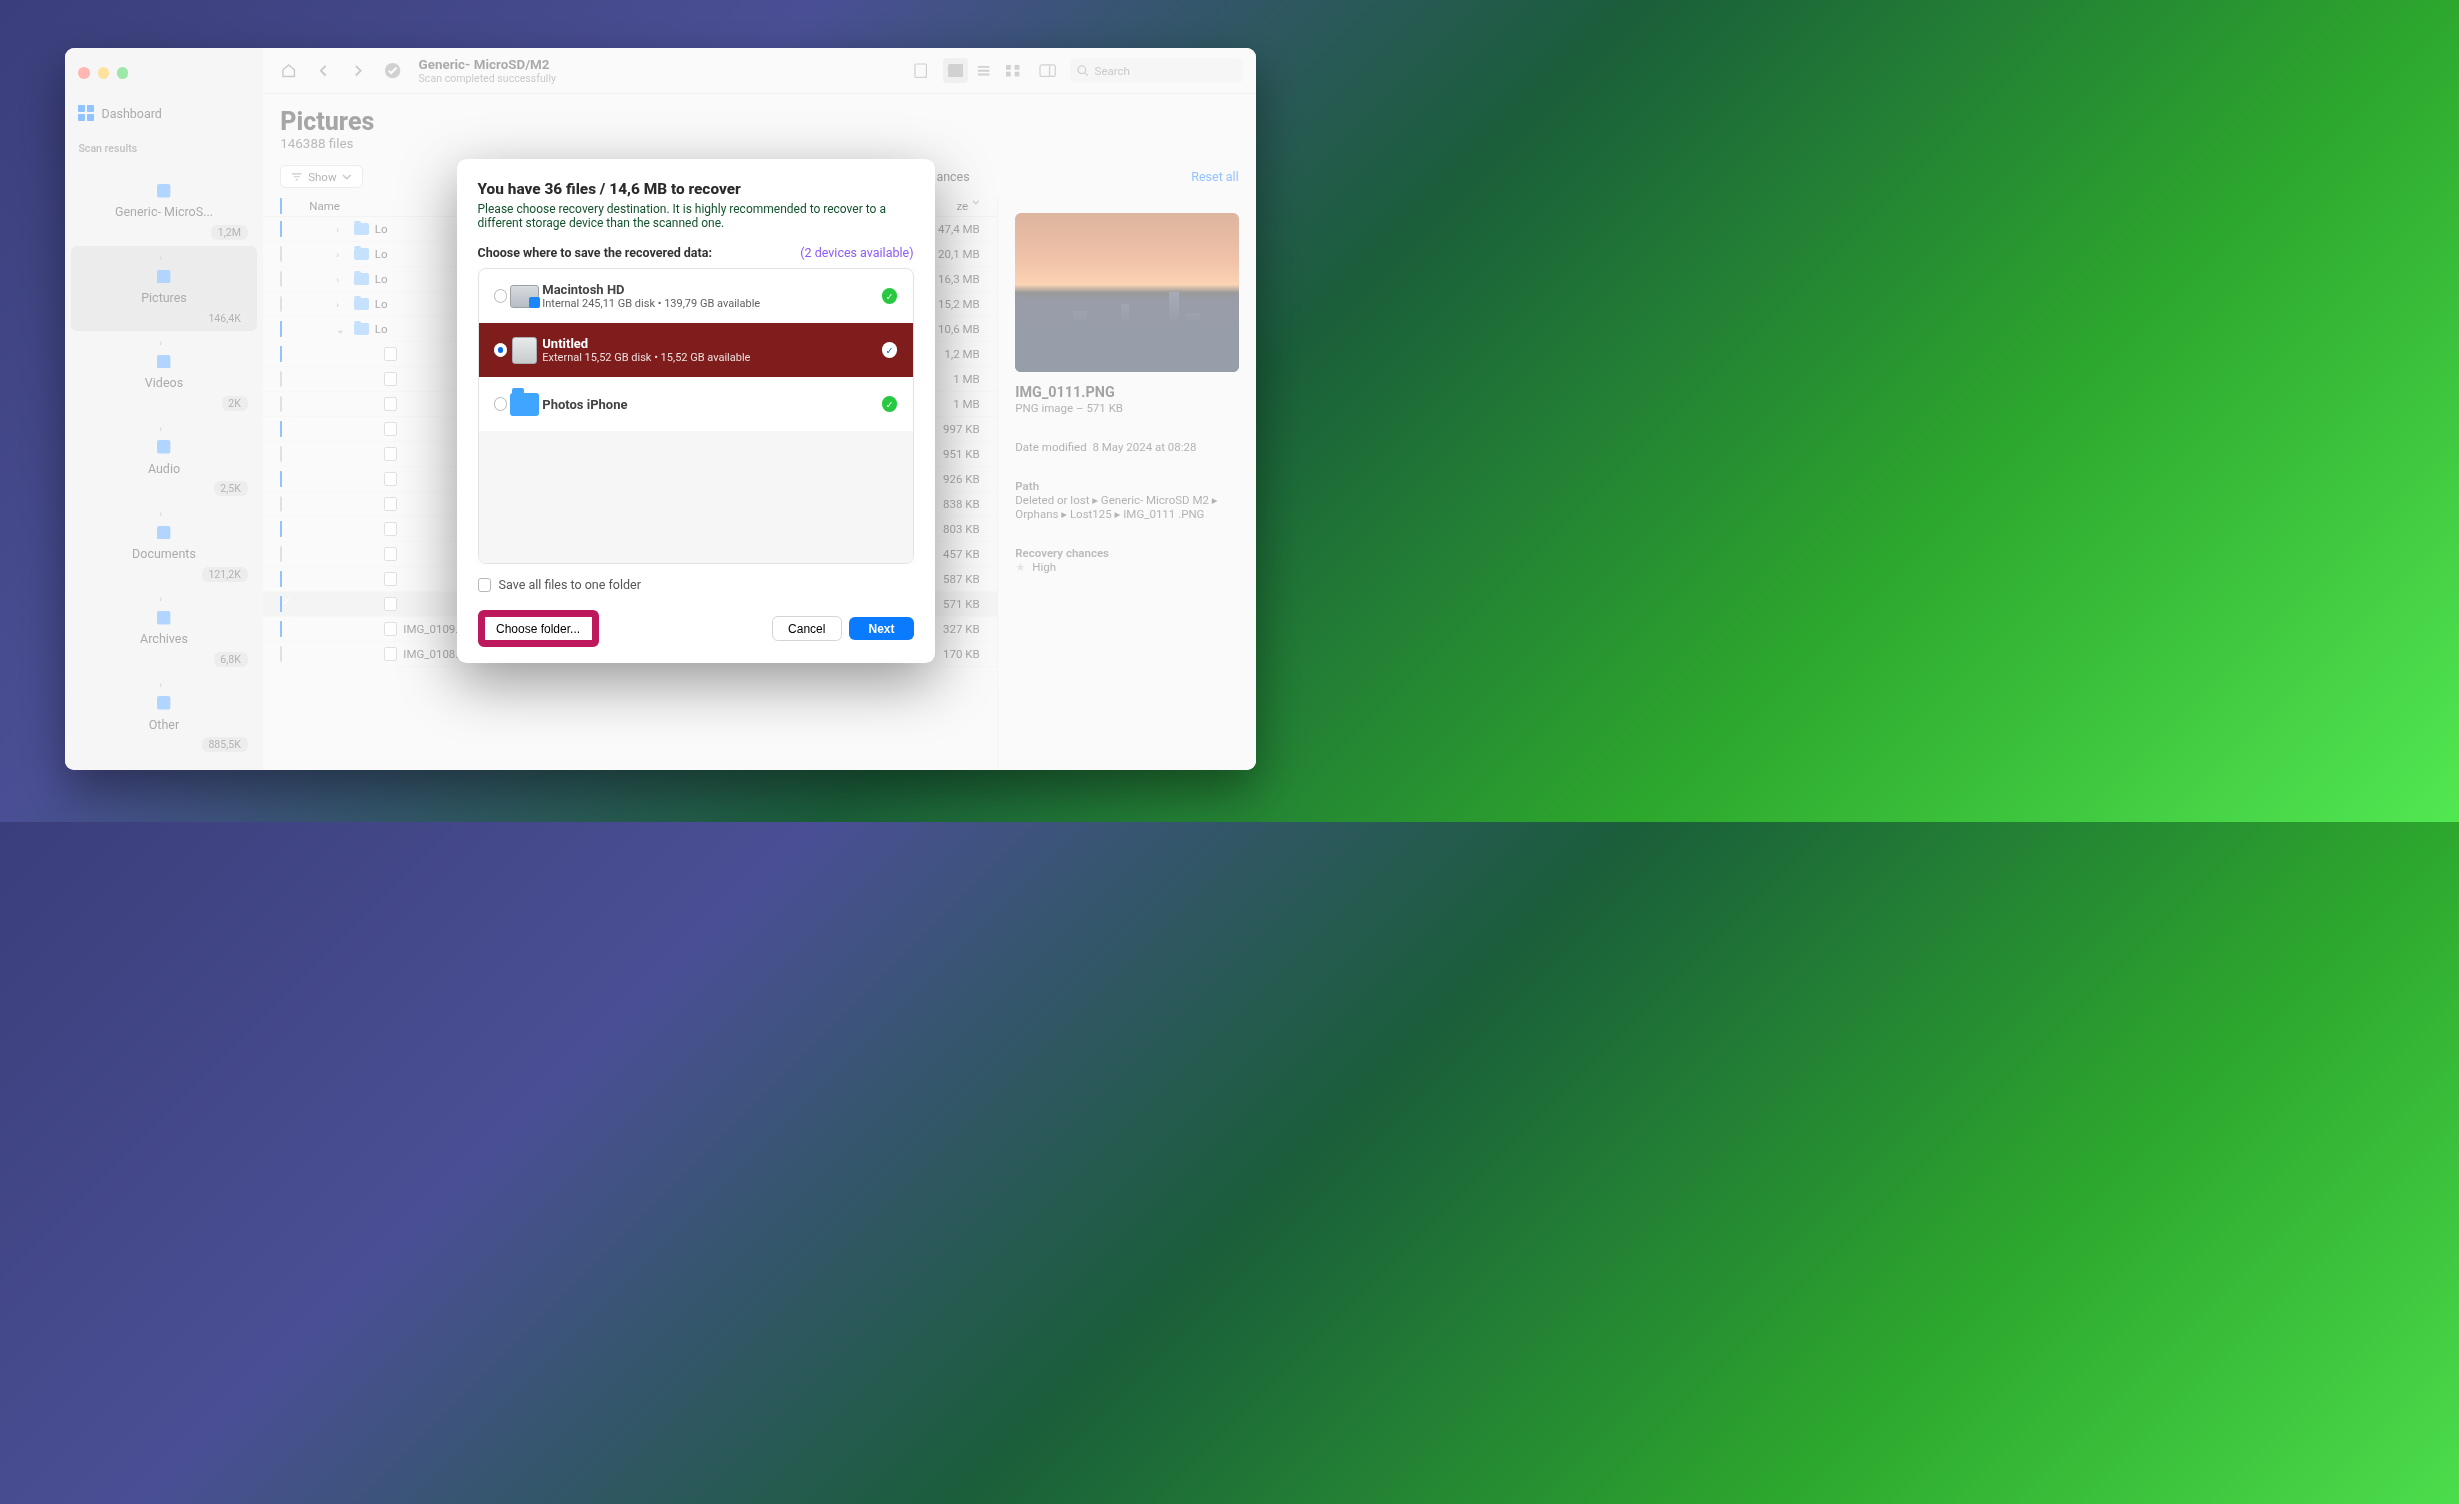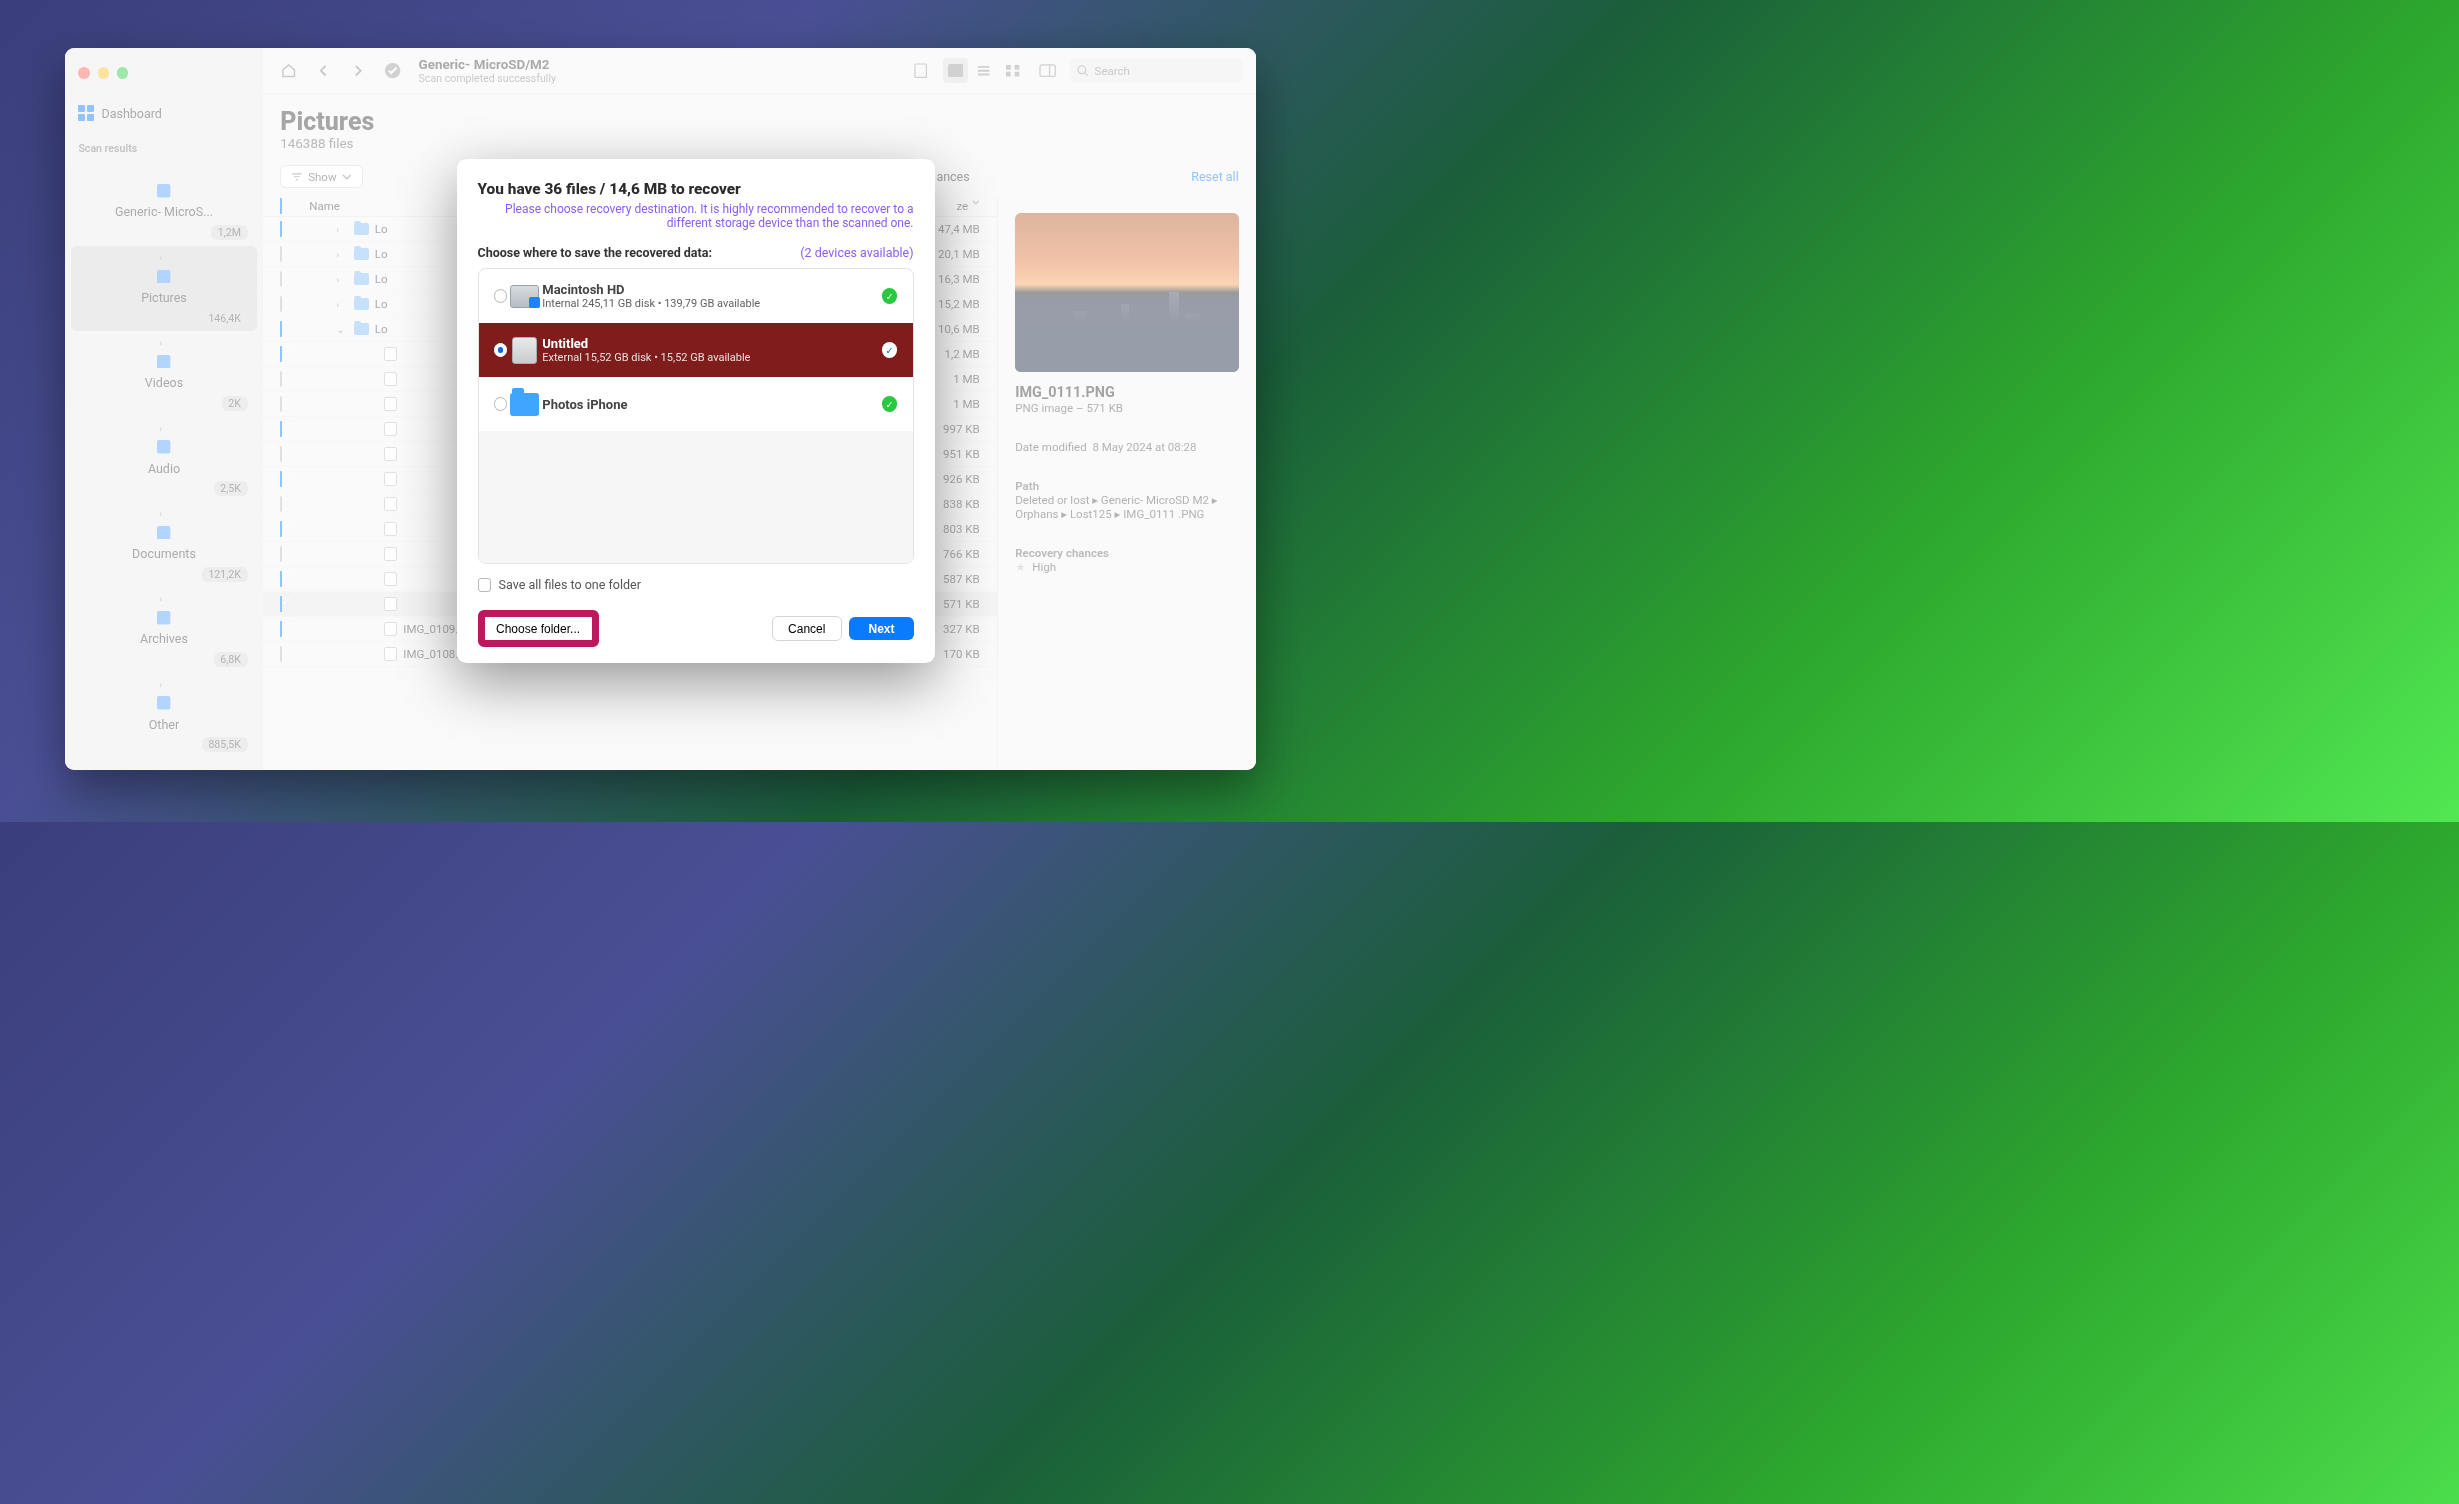--- a/index.html
+++ b/index.html
@@ -112,21 +112,21 @@
   .detail-kv b { color:#666; font-weight:600; }
 
   
   .footerbar { height:35px; border-top:1px solid #e6e6e6; display:flex; align-items:center; justify-content:flex-end; gap:13.4px; padding:0 13.4px; font-size:11.5px; color:#666; }
   .recover-btn { background:#fff; border:1px solid #d4d4d4; border-radius:5.8px; padding:3.8px 11.5px; cursor:pointer; }
 
   
   .modal-back { position:absolute; inset:0; z-index:10; display:flex; align-items:center; justify-content:center; }
   .modal { width: 478px; background:#fff; border-radius:9.6px; padding: 21px 21px 15.4px 21px; box-shadow:0 19px 58px rgba(0,0,0,.4); font-size:12.5px; color:#444; }
   .modal-title { font-weight:800; font-size:15.4px; color:#2b2b2b; }
-  .modal-desc { font-size:12px; color:#8b5cf6; margin-top:3.8px;text-align:right; }
+  .modal-desc { font-size:12px; color:#14532d; margin-top:3.8px; }
   .modal-sub { display:flex; justify-content:space-between; margin-top:15.4px; font-size:12.5px; font-weight:700; color:#333; }
   .modal-sub .avail { font-weight:400; color:#8b5cf6; }
 
   .dest-list { border:1px solid #e2e2e2; border-radius:7.7px; margin-top:7.7px; overflow:hidden; height: 296px; display:flex; flex-direction:column; }
   .dest { display:flex; align-items:center; gap:2px; padding:11.5px 15.4px; cursor:pointer; }
   .dest .radio { width:13.4px; height:13.4px; border:1.4px solid #b7b7b7; border-radius:50%; position:relative; flex-shrink:0; }
   .dest.selected { background:#7f1d1d; color:#fff; }
   .dest.selected .radio { border-color:#fff; background:#fff; }
   .dest.selected .radio::after{ content:""; position:absolute; inset:2.9px; background:#0a66e8; border-radius:50%; }
   .dest .dicon { width:31px; height:31px; flex-shrink:0; display:flex; align-items:center; justify-content:center; }
@@ -508,21 +508,21 @@
             </div>
             <div class="row">
               <div class="col-check"><span class="check"></span></div>
               <div class="col-name" style="display:flex;align-items:center">
                 <span style="width:69px"></span>
                 <span class="img-ico"></span>
                 <span></span>
               </div>
               <div class="col-chances"></div>
               <div class="col-mod"></div>
-              <div class="col-size">766 KB</div>
+              <div class="col-size">457 KB</div>
             </div>
             <div class="row">
               <div class="col-check"><span class="check checked"></span></div>
               <div class="col-name" style="display:flex;align-items:center">
                 <span style="width:69px"></span>
                 <span class="img-ico"></span>
                 <span></span>
               </div>
               <div class="col-chances"></div>
               <div class="col-mod"></div>

